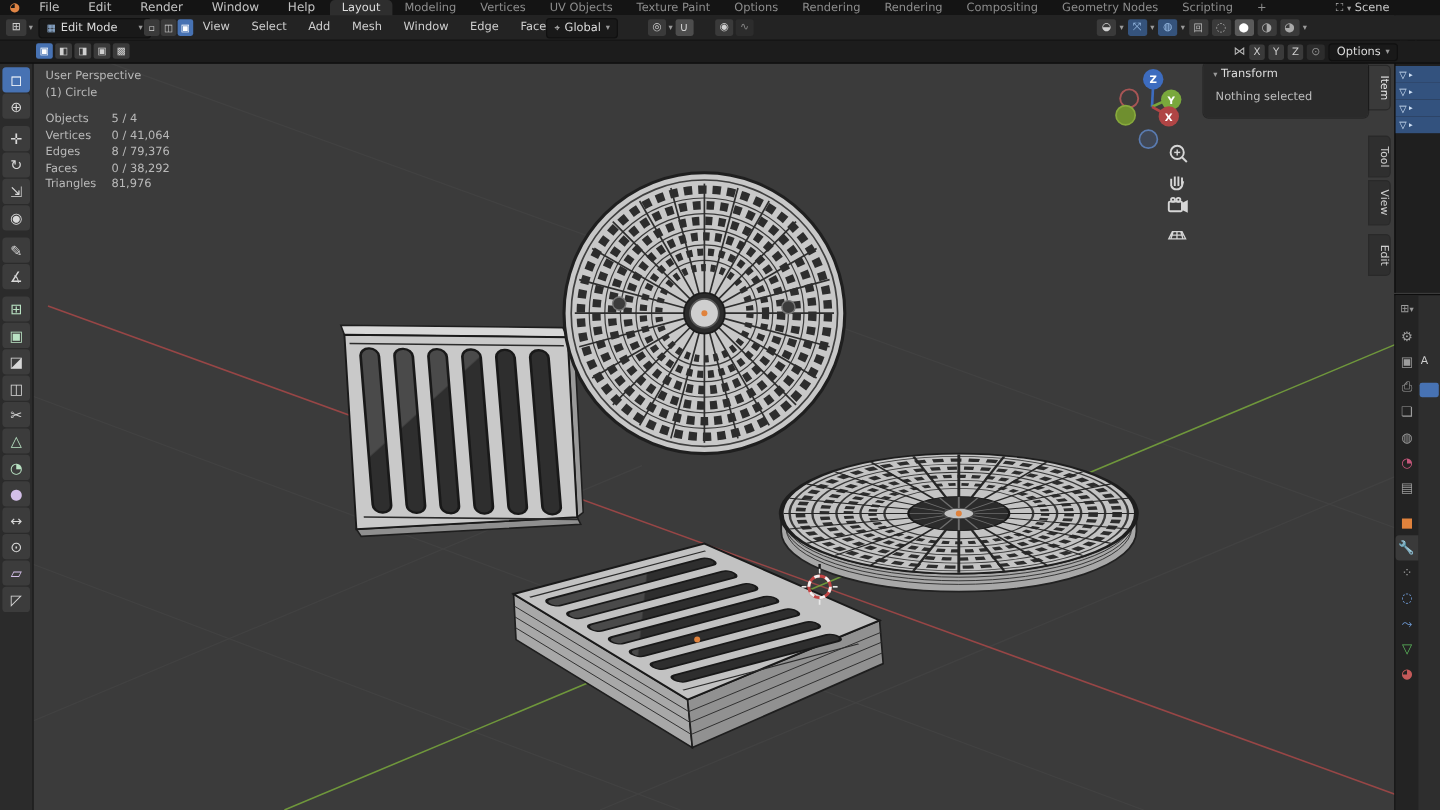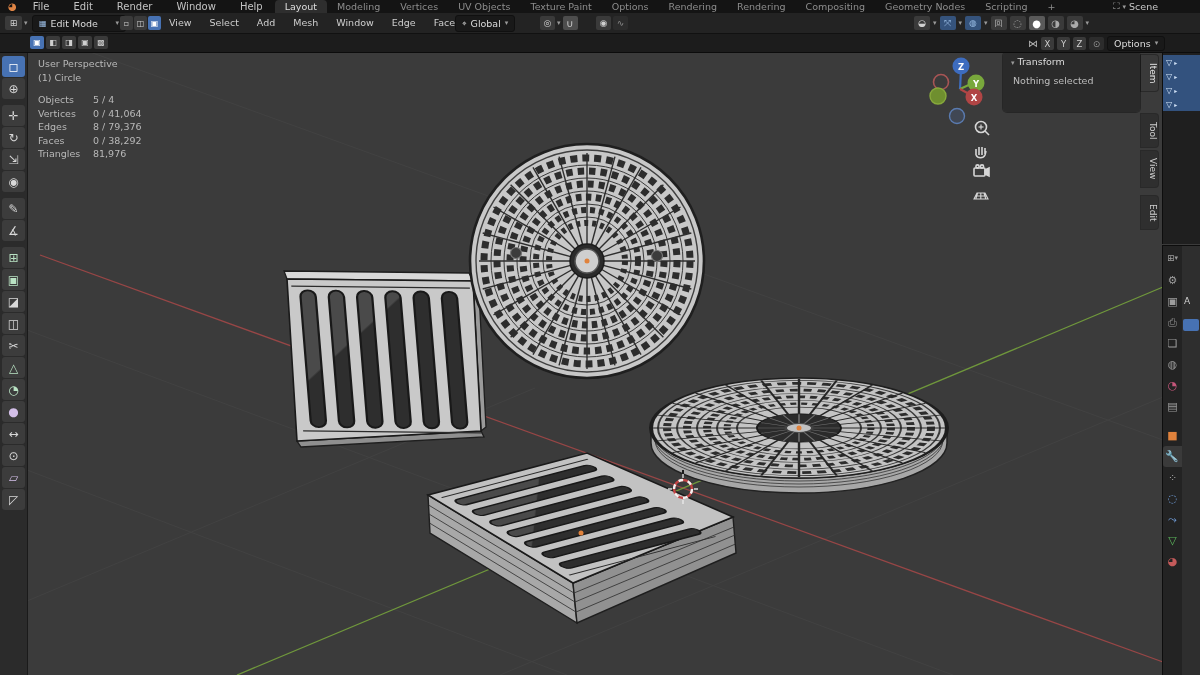--- a/index.html
+++ b/index.html
@@ -23,21 +23,21 @@
   
   #toolbar{left:0;top:52px;width:27px;height:623px;background:#2b2b2b;z-index:20;border-right:1px solid #1a1a1a;}
   .tool{width:23px;height:21px;margin:1px 2px;background:#3c3c3c;border-radius:3px;display:flex;
     align-items:center;justify-content:center;font-size:12px;color:#d8d8d8;}
   .tool.act{background:#4772b3;color:#fff;}
   .tool.grp{margin-top:6px;}
   
   #stats{left:38px;top:57px;z-index:10;font-size:9.5px;color:#b9b9b9;line-height:13.5px;}
   #stats .lab{display:inline-block;width:55px;}
   
-  #npanel{left:1003px;top:52px;width:137px;height:60px;background:rgba(42,42,42,.96);
+  #npanel{left:1003px;top:52px;width:137px;height:46px;background:rgba(42,42,42,.96);
     border-radius:4px;z-index:12;box-shadow:0 0 0 1px rgba(0,0,0,.35);}
   #npanel .hd{padding:4px 8px;font-size:9.5px;color:#dcdcdc;}
   #npanel .bd{padding:4px 10px;font-size:9.5px;color:#bdbdbd;}
   .vtab{position:absolute;left:1141px;width:17px;background:#2f2f2f;border-radius:0 3px 3px 0;
     color:#cfcfcf;font-size:9px;writing-mode:vertical-rl;text-align:center;z-index:12;
     box-shadow:0 0 0 1px rgba(0,0,0,.3);}
   
   #outliner{left:1162px;top:13px;width:38px;height:231px;background:#1f1f1f;z-index:25;border-left:1px solid #0d0d0d;}
   .orow{height:14px;display:flex;align-items:center;gap:2px;padding-left:3px;color:#c9c9c9;font-size:8.5px;}
   .orow.sel{background:#33527e;}

